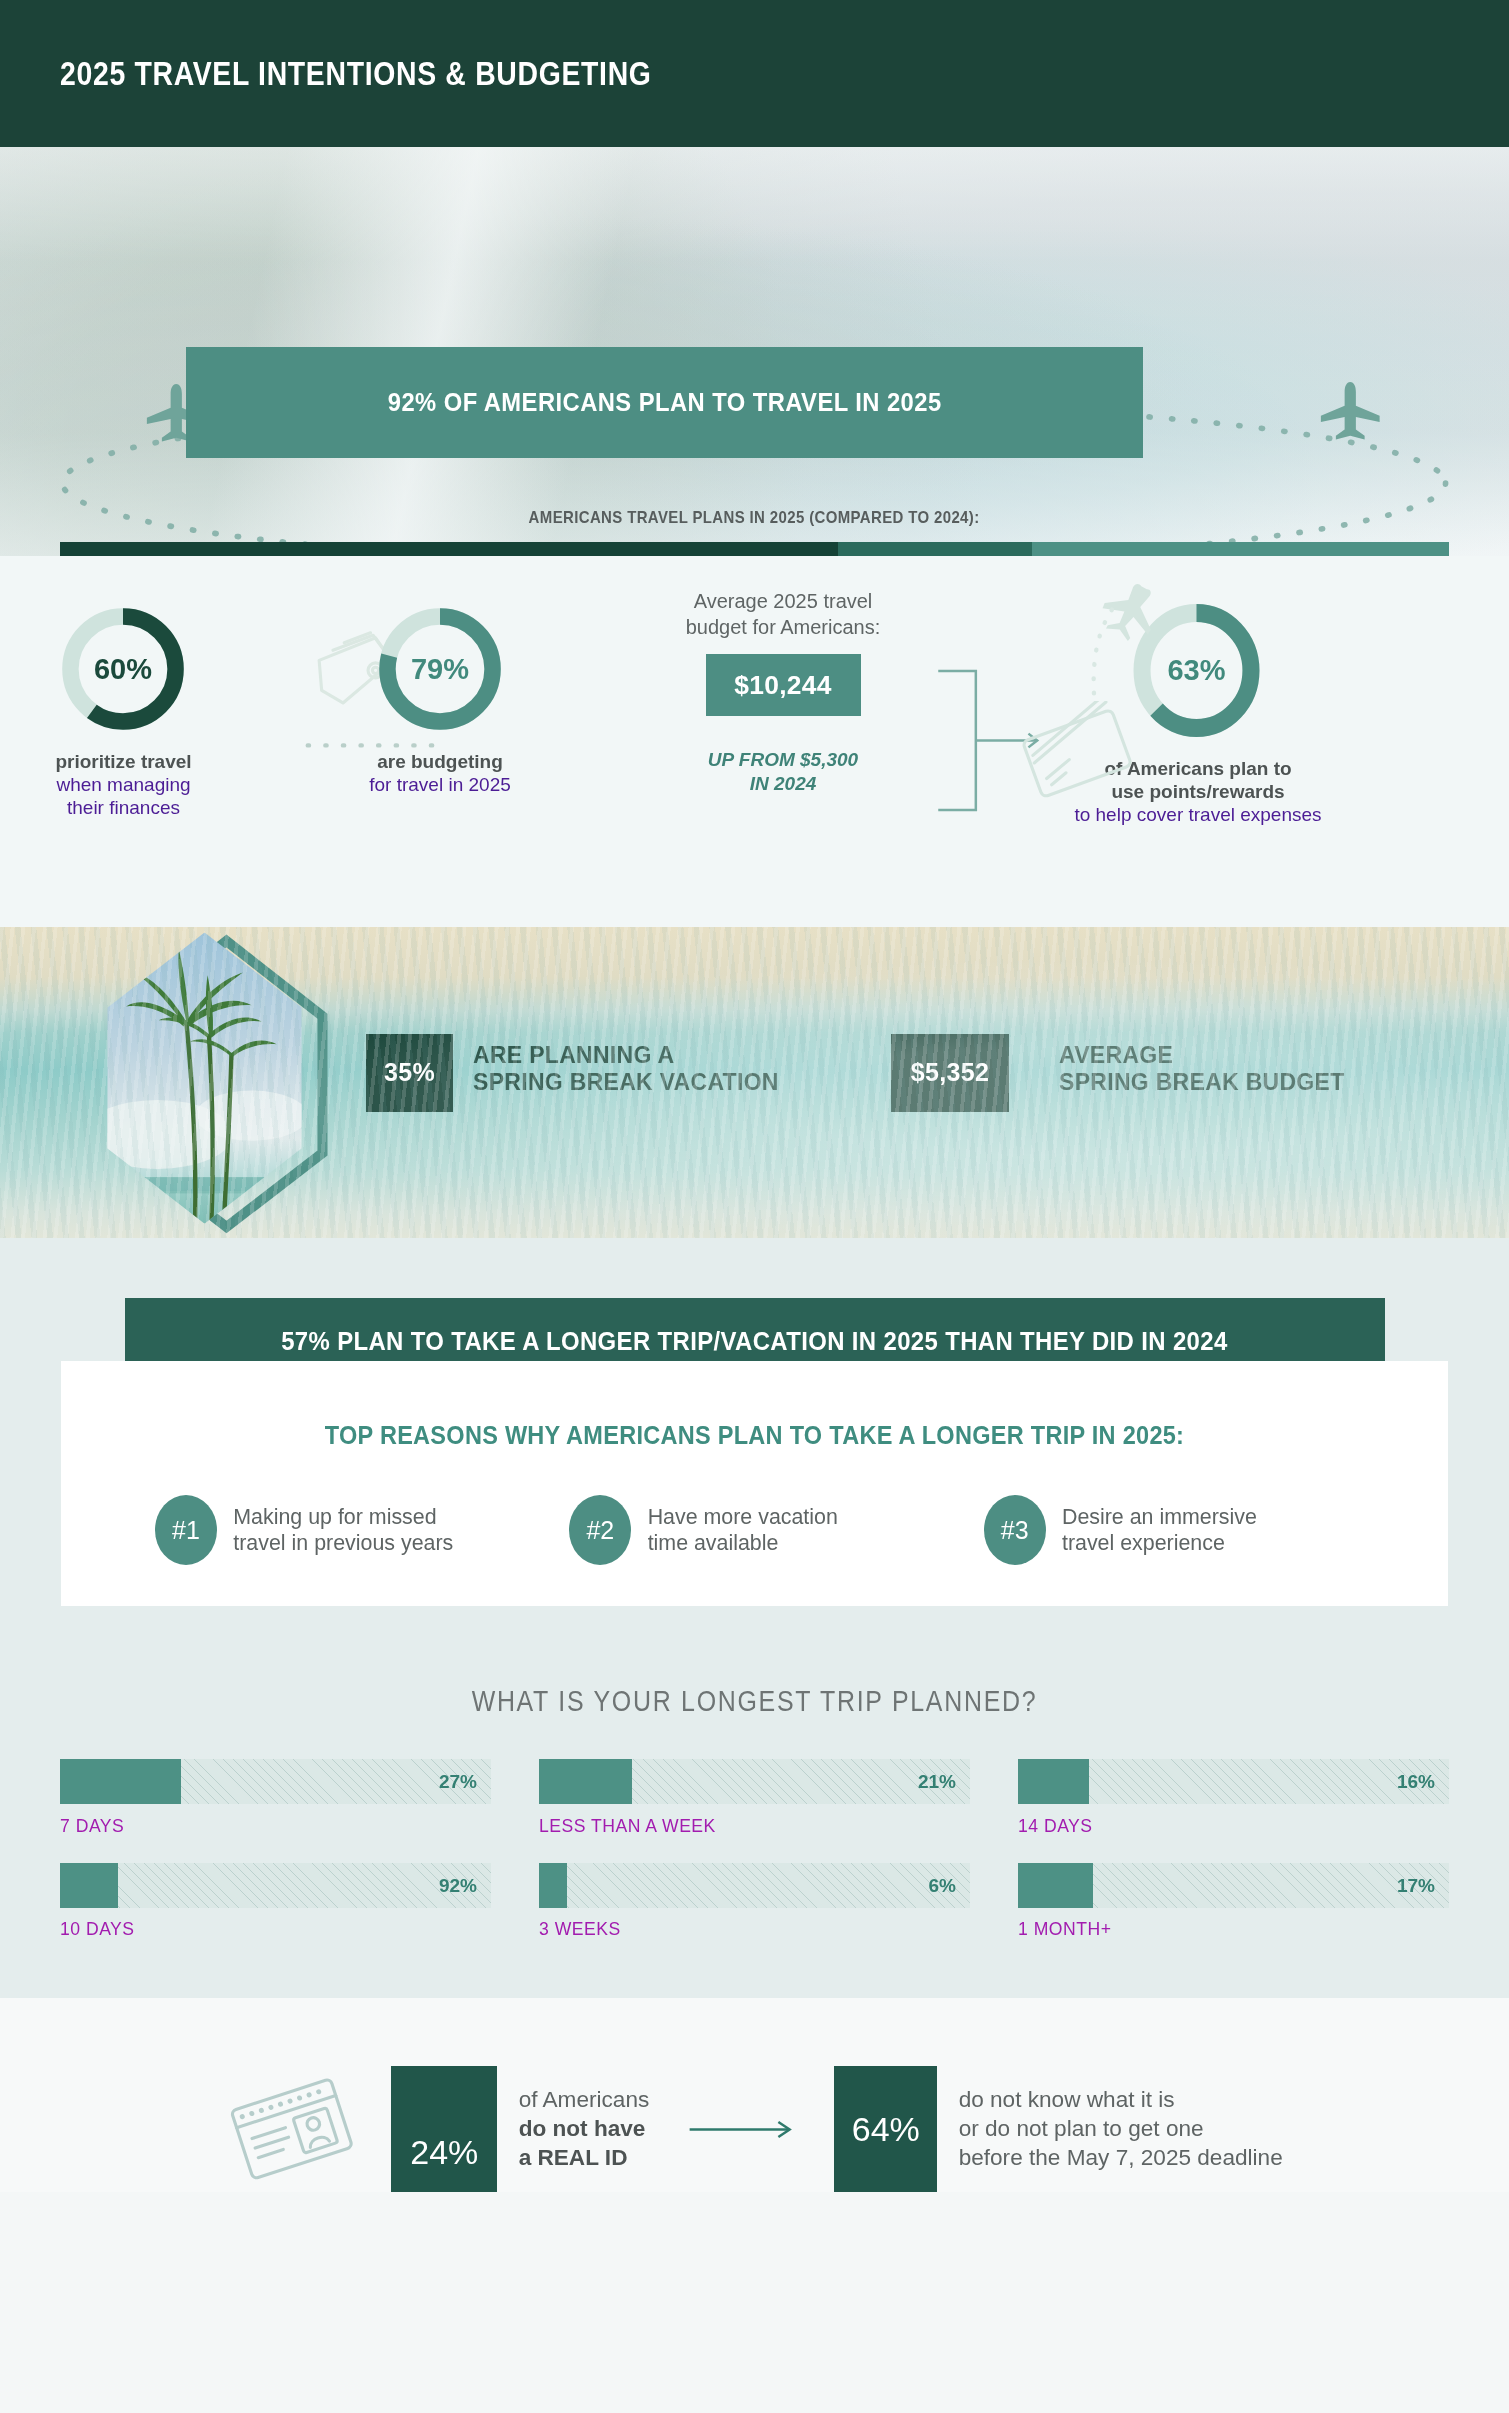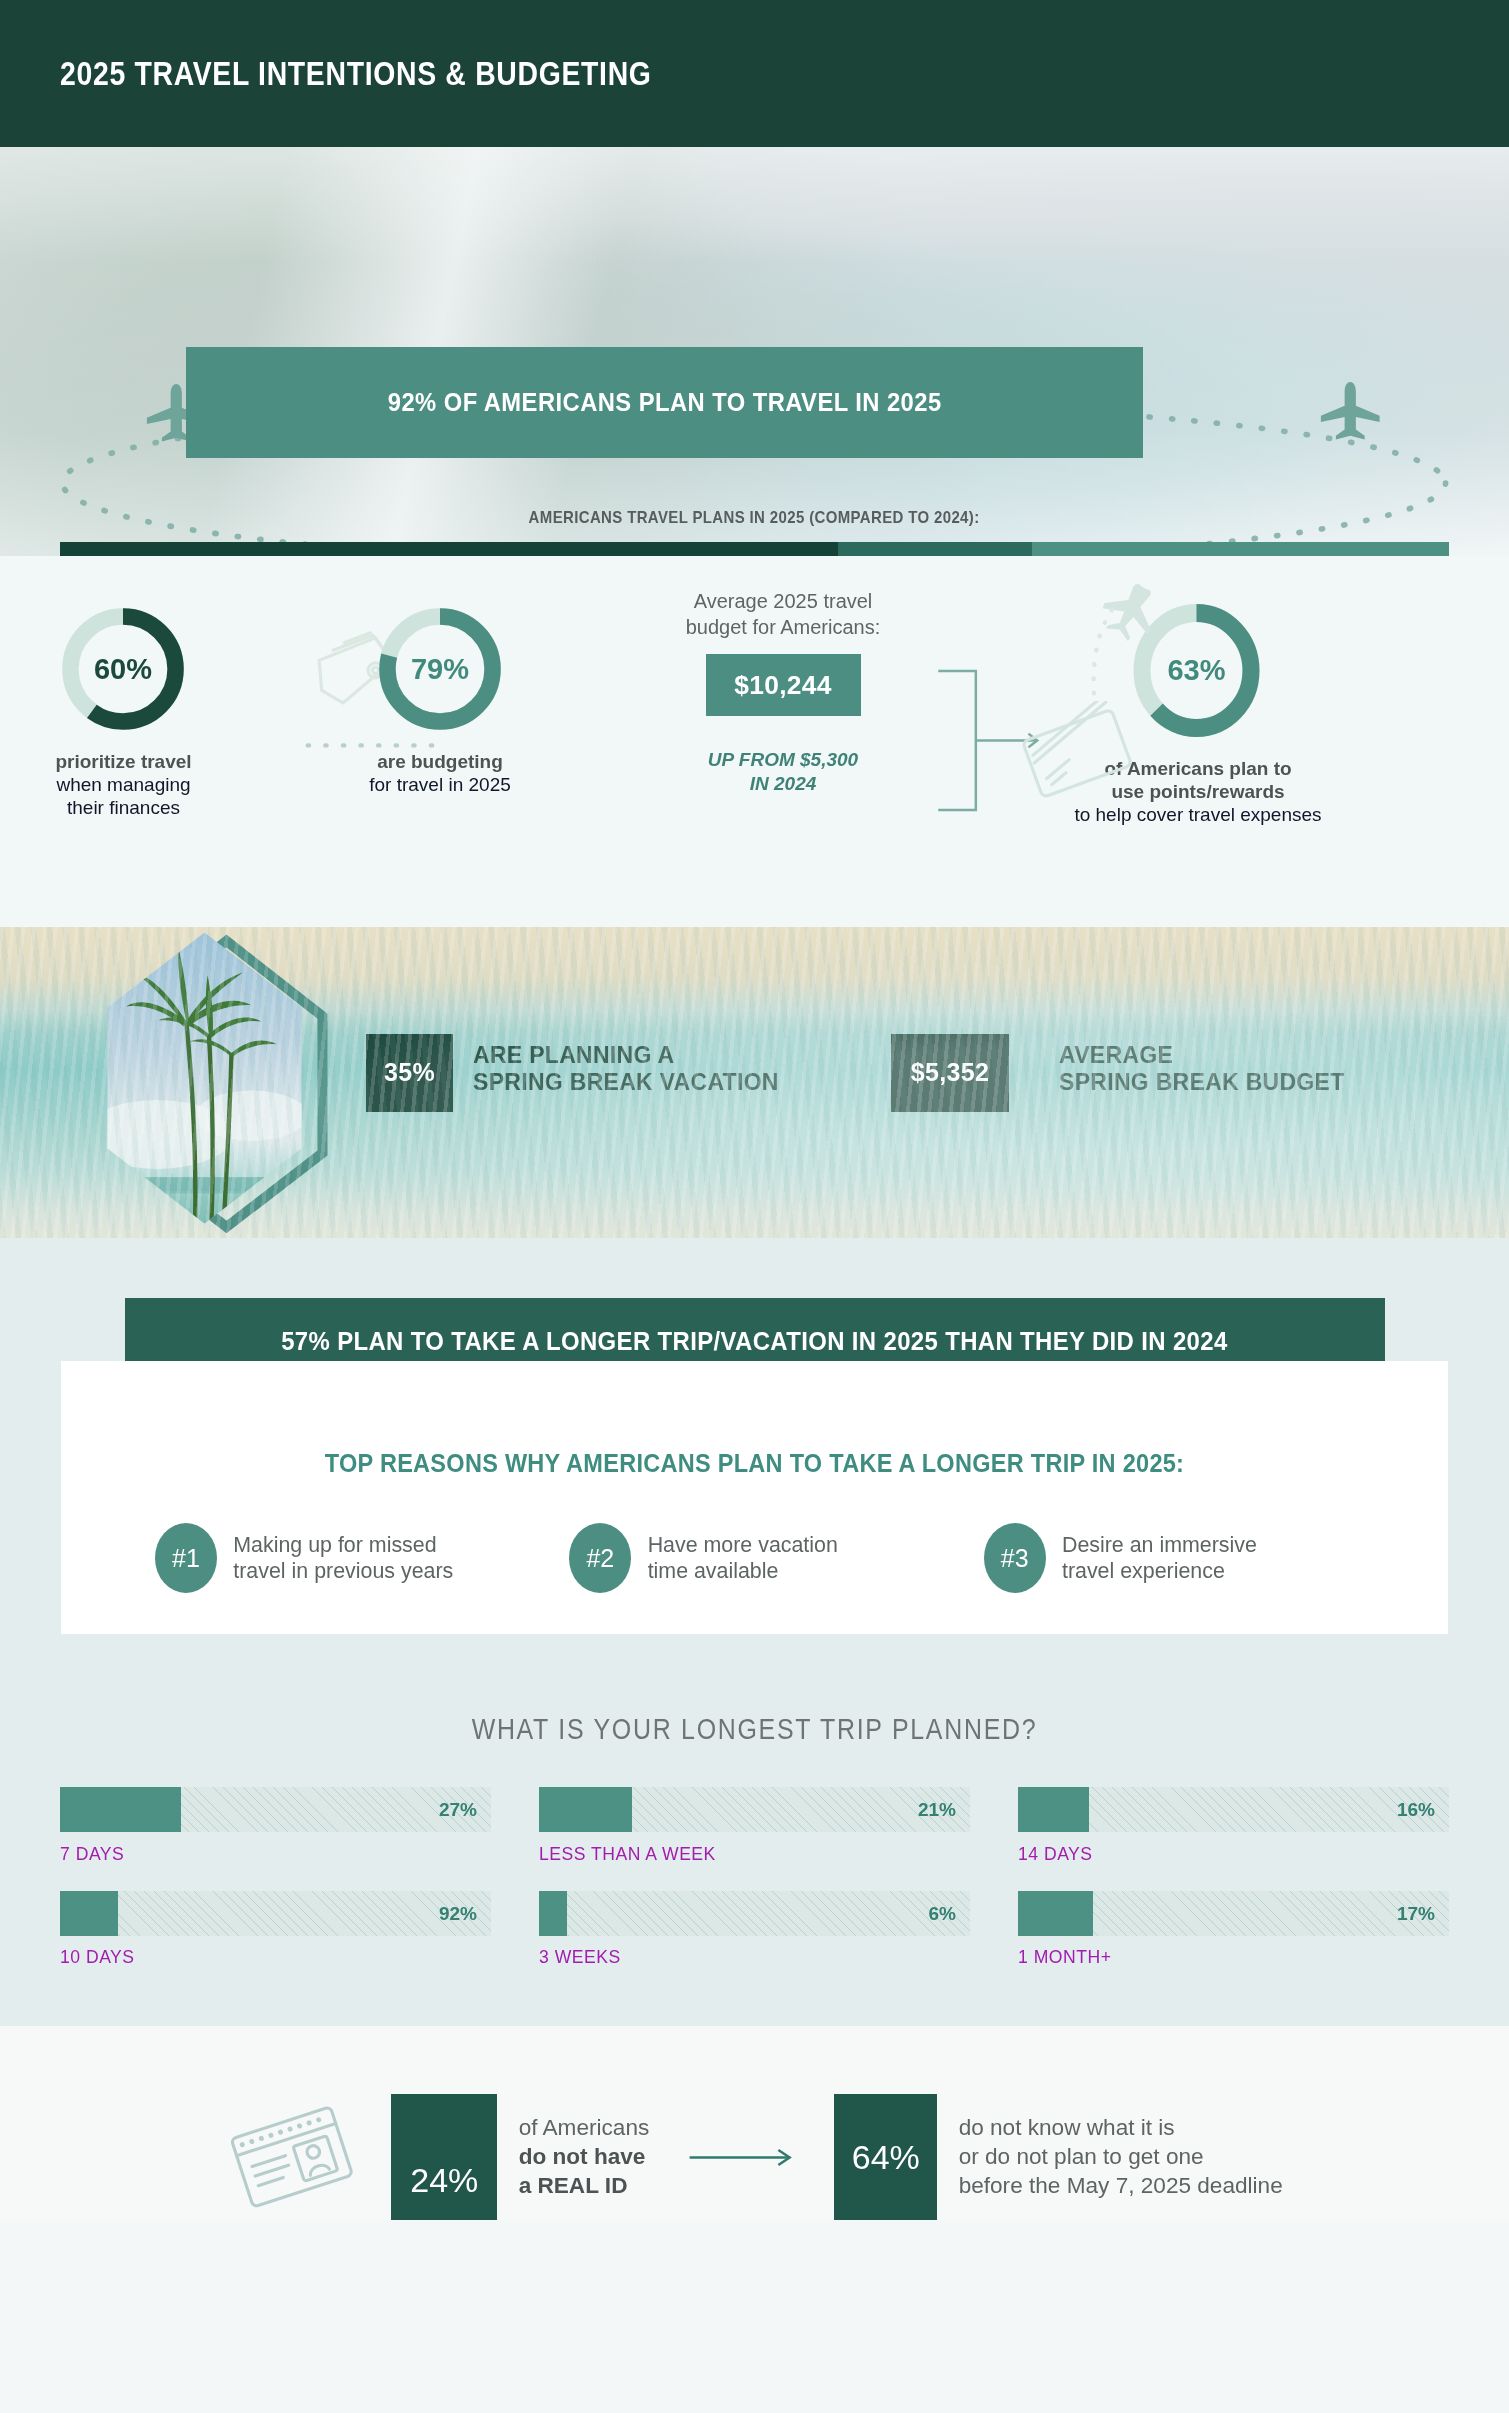--- a/index.html
+++ b/index.html
@@ -73,21 +73,21 @@
   
   .donuts { position: relative; background:#f2f7f7; height: 371px; padding-top: 30px; }
   .donut-wrap { position:absolute; }
   .donut { position:relative; }
   .donut-center {
     position:absolute; inset:0; display:flex; align-items:center; justify-content:center;
     font-weight:bold;
   }
   .d-cap { position:absolute; text-align:center; line-height:1.22; }
   .d-cap .bold { font-weight:bold; color:#4d5353; }
-  .d-cap .reg { color:#0f172a; }
+  .d-cap .reg { color:#4c1d95; }
 
   .dgroup1 { left: 54px; top: 44px; }
   .dgroup2 { left: 371px; top: 44px; }
   .dgroup3 { left: 1125px; top: 39px; }
 
   .budget-block { position:absolute; left:651px; top:33px; width:264px; text-align:center; }
   .budget-lead { color:#5f6565; font-size:20px; line-height:1.28; }
   .budget-chip {
     margin: 14px auto 0; width: 155px; height: 62px; background:#4d8e83;
     display:flex; align-items:center; justify-content:center;
@@ -131,21 +131,21 @@
   .spring-inner { position:absolute; left:0; top:1040px; width:100%; }
 
   
   .longer { background:#e4eded; position:relative; padding-top: 60px; padding-bottom: 43px; }
   .longer-banner {
     margin: 0 auto; width: 1260px; height: 86px; background:#2b6256;
     display:flex; align-items:center; justify-content:center;text-align:right;
   }
   .longer-banner span { color:#fff; font-size:26px; font-weight:bold; letter-spacing:0.4px; transform: scaleX(.92); }
   .white-card {
-    margin: -22.6px auto 0; width: 1387px; background:#ffffff; padding: 88px 0 41px;
+    margin: -22.6px auto 0; width: 1387px; background:#ffffff; padding: 60px 0 41px;
   }
   .reasons-title {
     text-align:center; color:#3f8d80; font-size:25px; font-weight:bold; letter-spacing:0.3px;
     transform: scaleX(.94);
   }
   .reasons { display:flex; justify-content:center; gap:44px; margin-top:45px; padding: 0 94px; }
   .reason { display:flex; align-items:center; gap:16.3px; width:377px; }
   .reason-badge {
     flex: none; width:62px; height:70px; border-radius:50%; background:#4d8e83;
     display:flex; align-items:center; justify-content:center;

